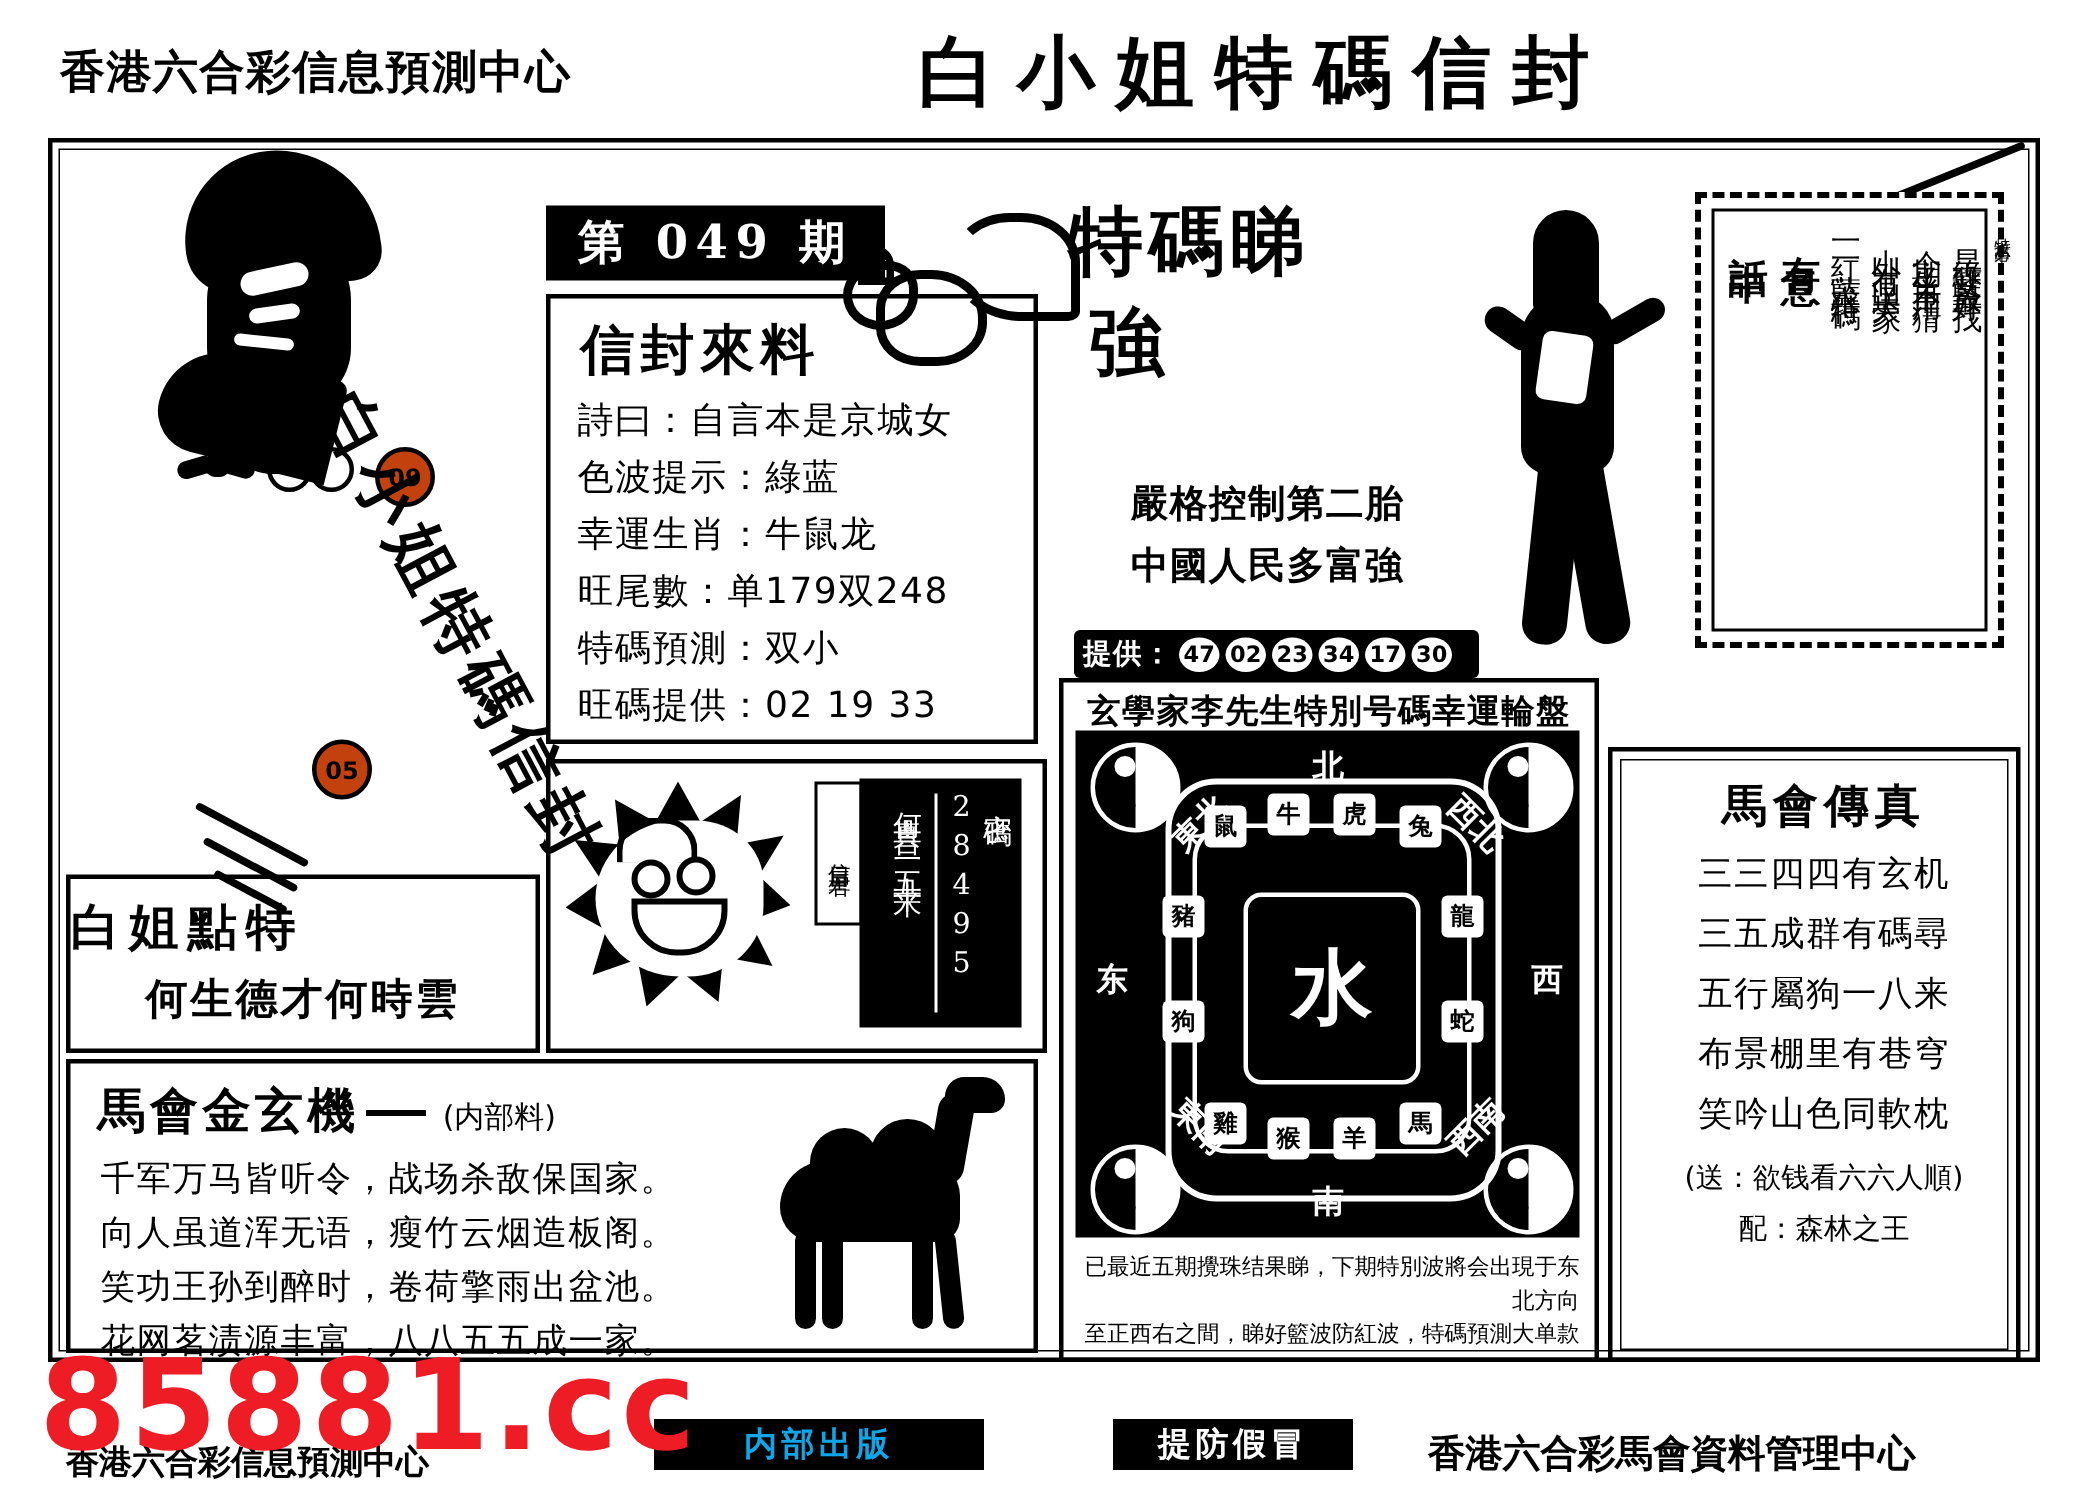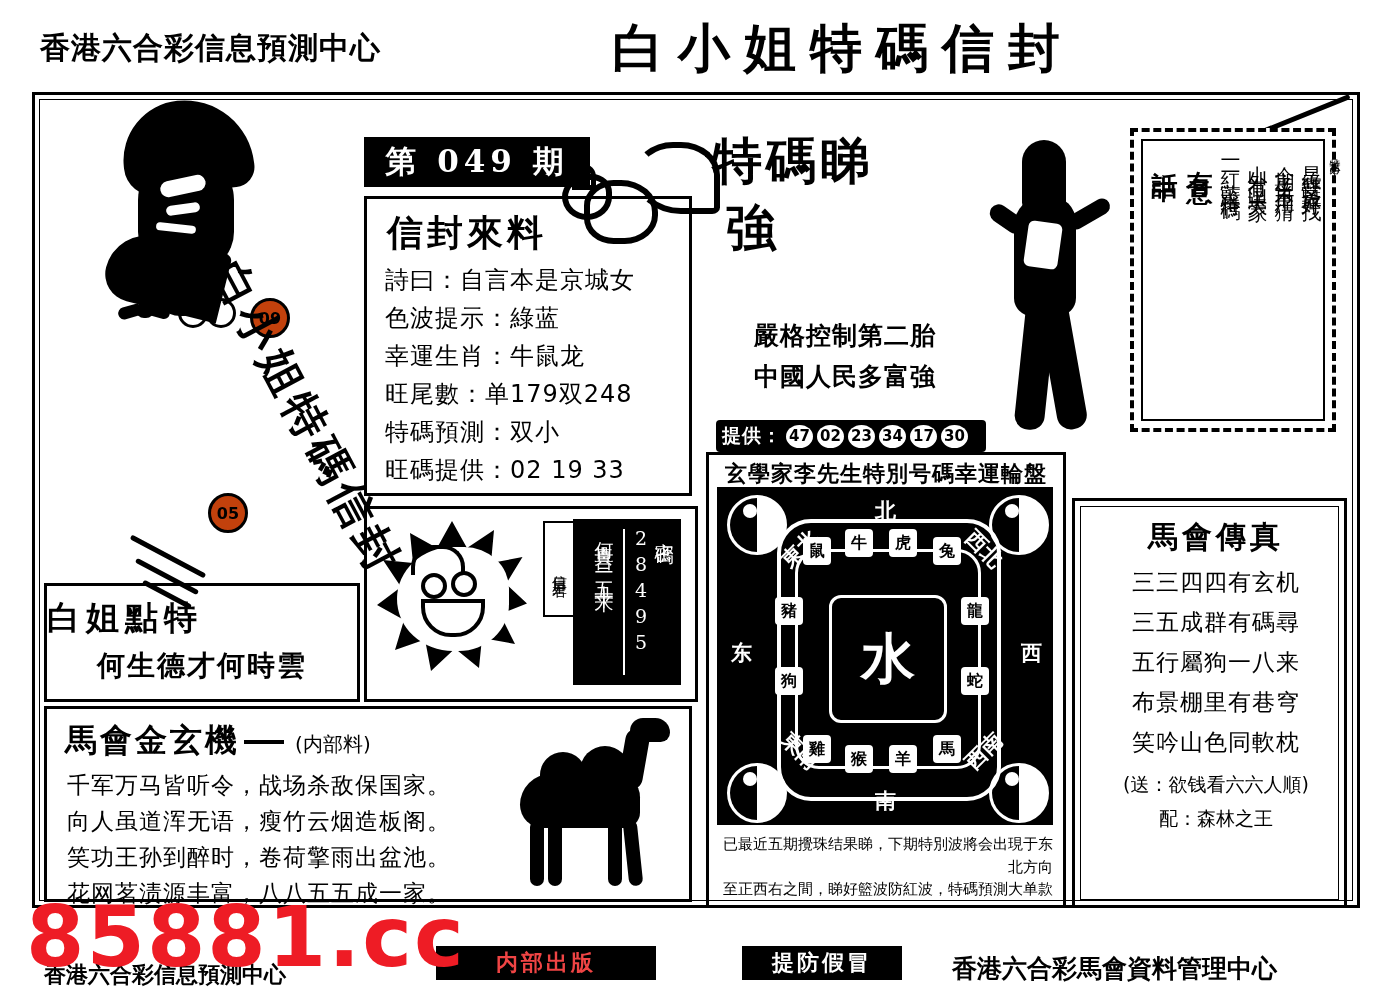--- a/index.html
+++ b/index.html
@@ -181,21 +181,21 @@
   .fax:after{content:"";position:absolute;left:5px;top:5px;right:5px;bottom:5px;border:1px solid #000;}
   .fax h3{margin:16px 0 6px;text-align:center;font-size:30px;font-weight:bold;letter-spacing:4px;
      font-family:"DejaVu Serif","Liberation Serif",serif;}
   .fax .ln{text-align:center;font-size:23px;letter-spacing:1px;margin:9px 0;}
   .fax .send{text-align:center;font-size:19px;margin-top:14px;}
   .fax .pair{text-align:center;font-size:19px;margin-top:8px;}
 
   
   .bt{position:absolute;font-size:21px;font-weight:bold;}
   .bt-left{left:44px;top:960px;font-size:22px;}
-  .bt-b1{left:436px;top:946px;width:220px;height:34px;background:#000;color:#ef4444;display:flex;align-items:center;
+  .bt-b1{left:436px;top:946px;width:220px;height:34px;background:#000;color:#0ea5e9;display:flex;align-items:center;
      justify-content:center;font-size:22px;font-weight:bold;letter-spacing:3px;}
   .bt-b2{left:742px;top:946px;width:160px;height:34px;background:#000;color:#fff;display:flex;align-items:center;
      justify-content:center;font-size:22px;font-weight:bold;letter-spacing:3px;}
   .bt-right{left:952px;top:952px;font-size:25px;}
 
   
   .wm{position:absolute;left:26px;top:892px;width:1340px;height:90px;display:flex;align-items:center;
       font-size:74px;font-weight:bold;color:#ee1c25;letter-spacing:2px;
       font-family:"DejaVu Sans","Liberation Sans",sans-serif;}
   .wm .cn{font-size:60px;margin-right:14px;}

